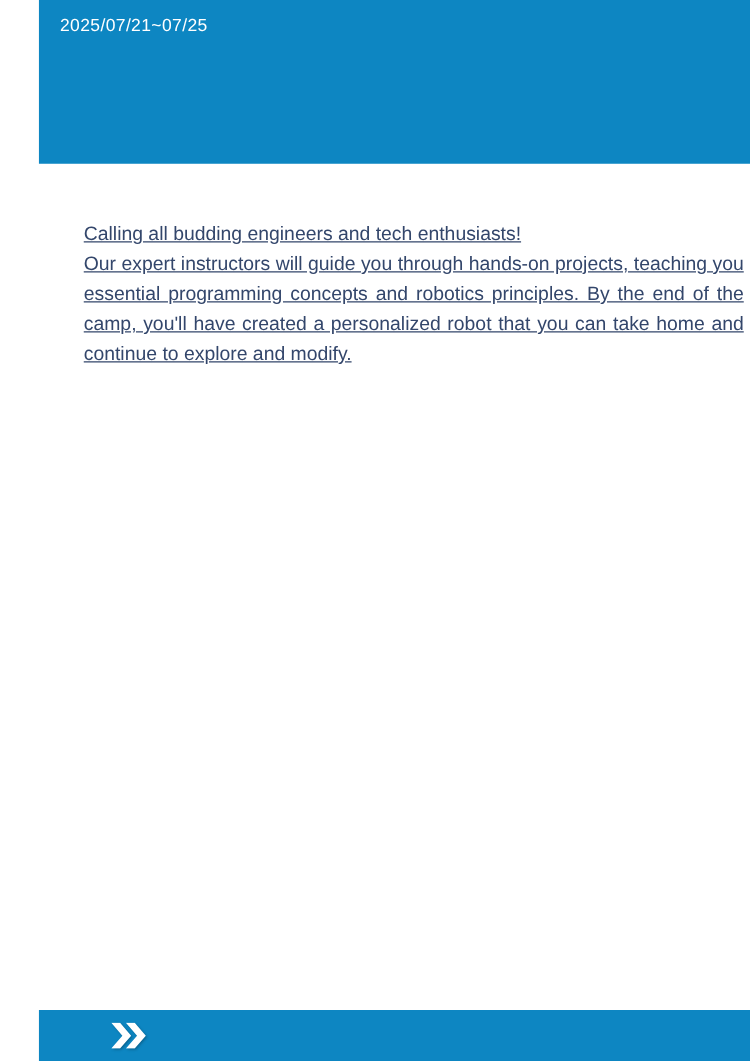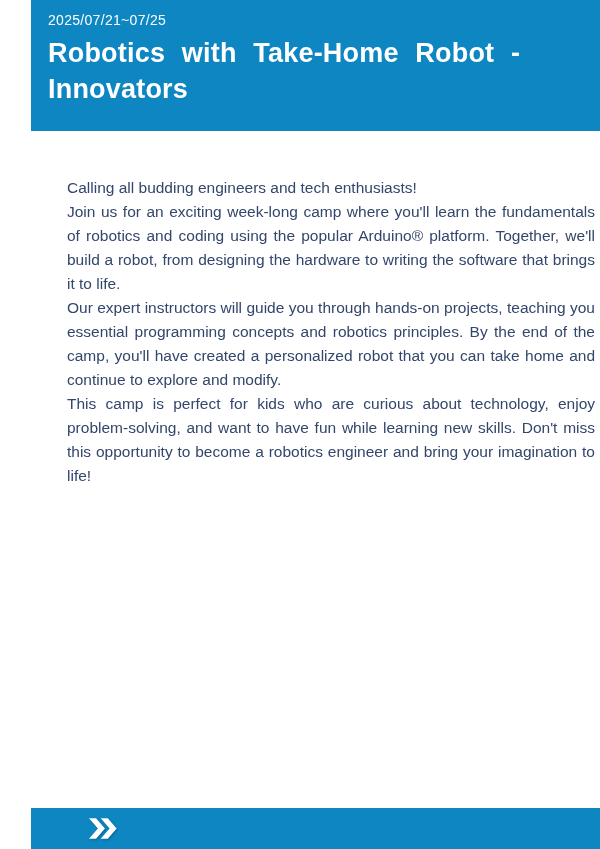--- a/index.html
+++ b/index.html
@@ -45,21 +45,21 @@
     margin-top: 2px;
   }
 
   .body-text {
     margin: 45px 36px 0 36px;
     color: #33466b;
     font-size: 15.5px;
     line-height: 24px;
     text-align: justify;
   }
-  .body-text p { margin: 0; }
+  .body-text p { margin: 0; text-decoration: underline; }
 
   .footer {
     position: absolute;
     left: 0;
     right: 0;
     bottom: 0;
     height: 41px;
     background: #0d86c2;
     display: flex;
     align-items: center;
@@ -70,28 +70,25 @@
     filter: drop-shadow(1px 1px 1px rgba(0,0,0,0.25));
   }
 </style>
 </head>
 <body>
 
 <div class="page">
 
   <div class="header">
     <div class="date">2025/07/21~07/25</div>
-    <div class="title">Robotics with Take-Home Robot - Innovators</div>
   </div>
 
   <div class="body-text">
     <p>Calling all budding engineers and tech enthusiasts!</p>
-    <p>Join us for an exciting week-long camp where you'll learn the fundamentals of robotics and coding using the popular Arduino® platform. Together, we'll build a robot, from designing the hardware to writing the software that brings it to life.</p>
     <p>Our expert instructors will guide you through hands-on projects, teaching you essential programming concepts and robotics principles. By the end of the camp, you'll have created a personalized robot that you can take home and continue to explore and modify.</p>
-    <p>This camp is perfect for kids who are curious about technology, enjoy problem-solving, and want to have fun while learning new skills. Don't miss this opportunity to become a robotics engineer and bring your imagination to life!</p>
   </div>
 
   <div class="footer">
     <span class="chevrons">
       <svg width="30" height="21" viewBox="0 0 32 22" aria-hidden="true">
         <path d="M0 0 L7.5 0 L17 11 L7.5 22 L0 22 L9.5 11 Z" fill="#ffffff"></path>
         <path d="M12.5 0 L20 0 L29.5 11 L20 22 L12.5 22 L22 11 Z" fill="#ffffff"></path>
       </svg>
     </span>
   </div>

